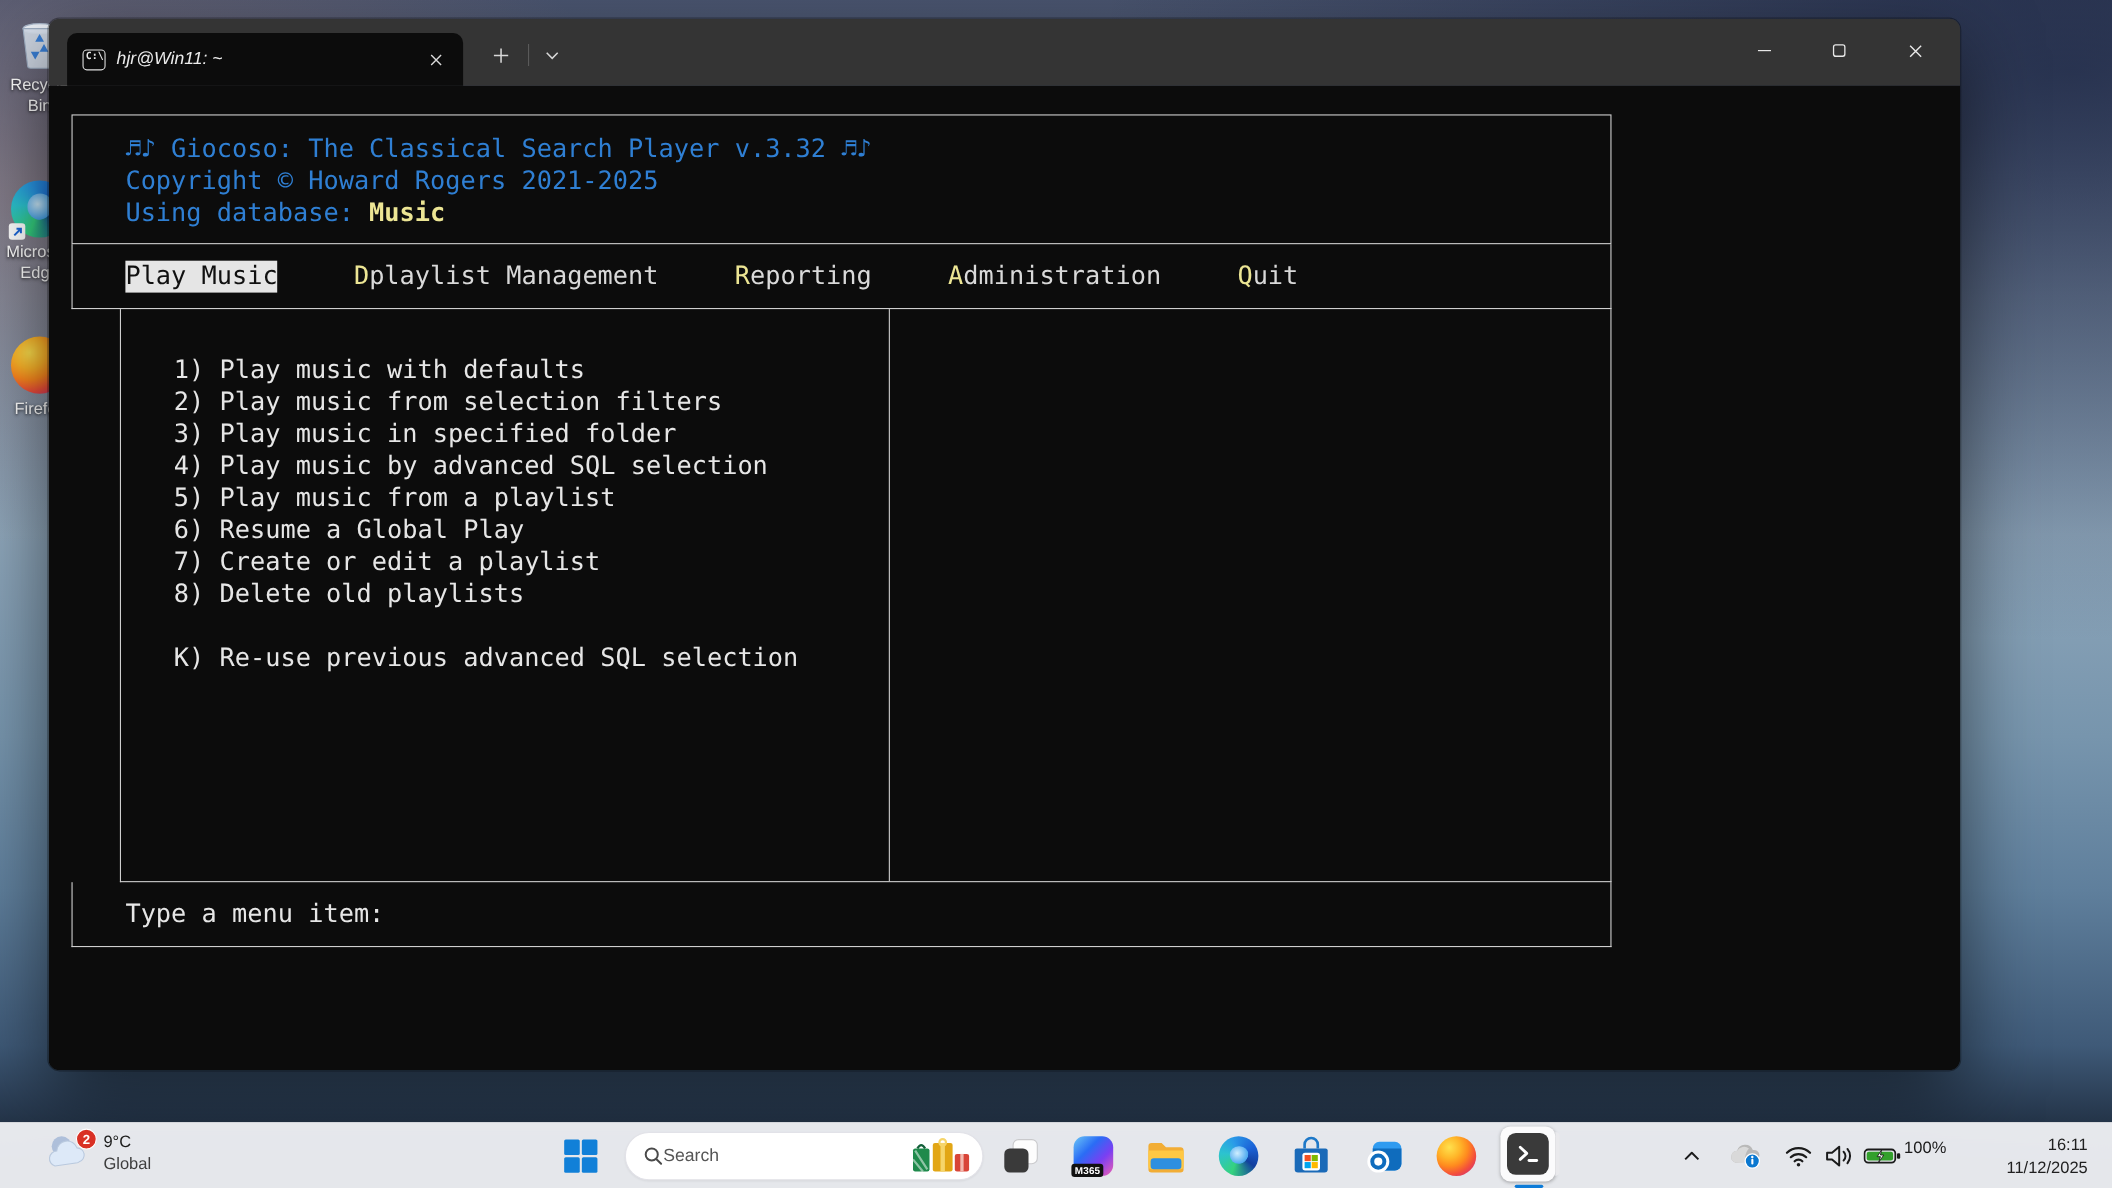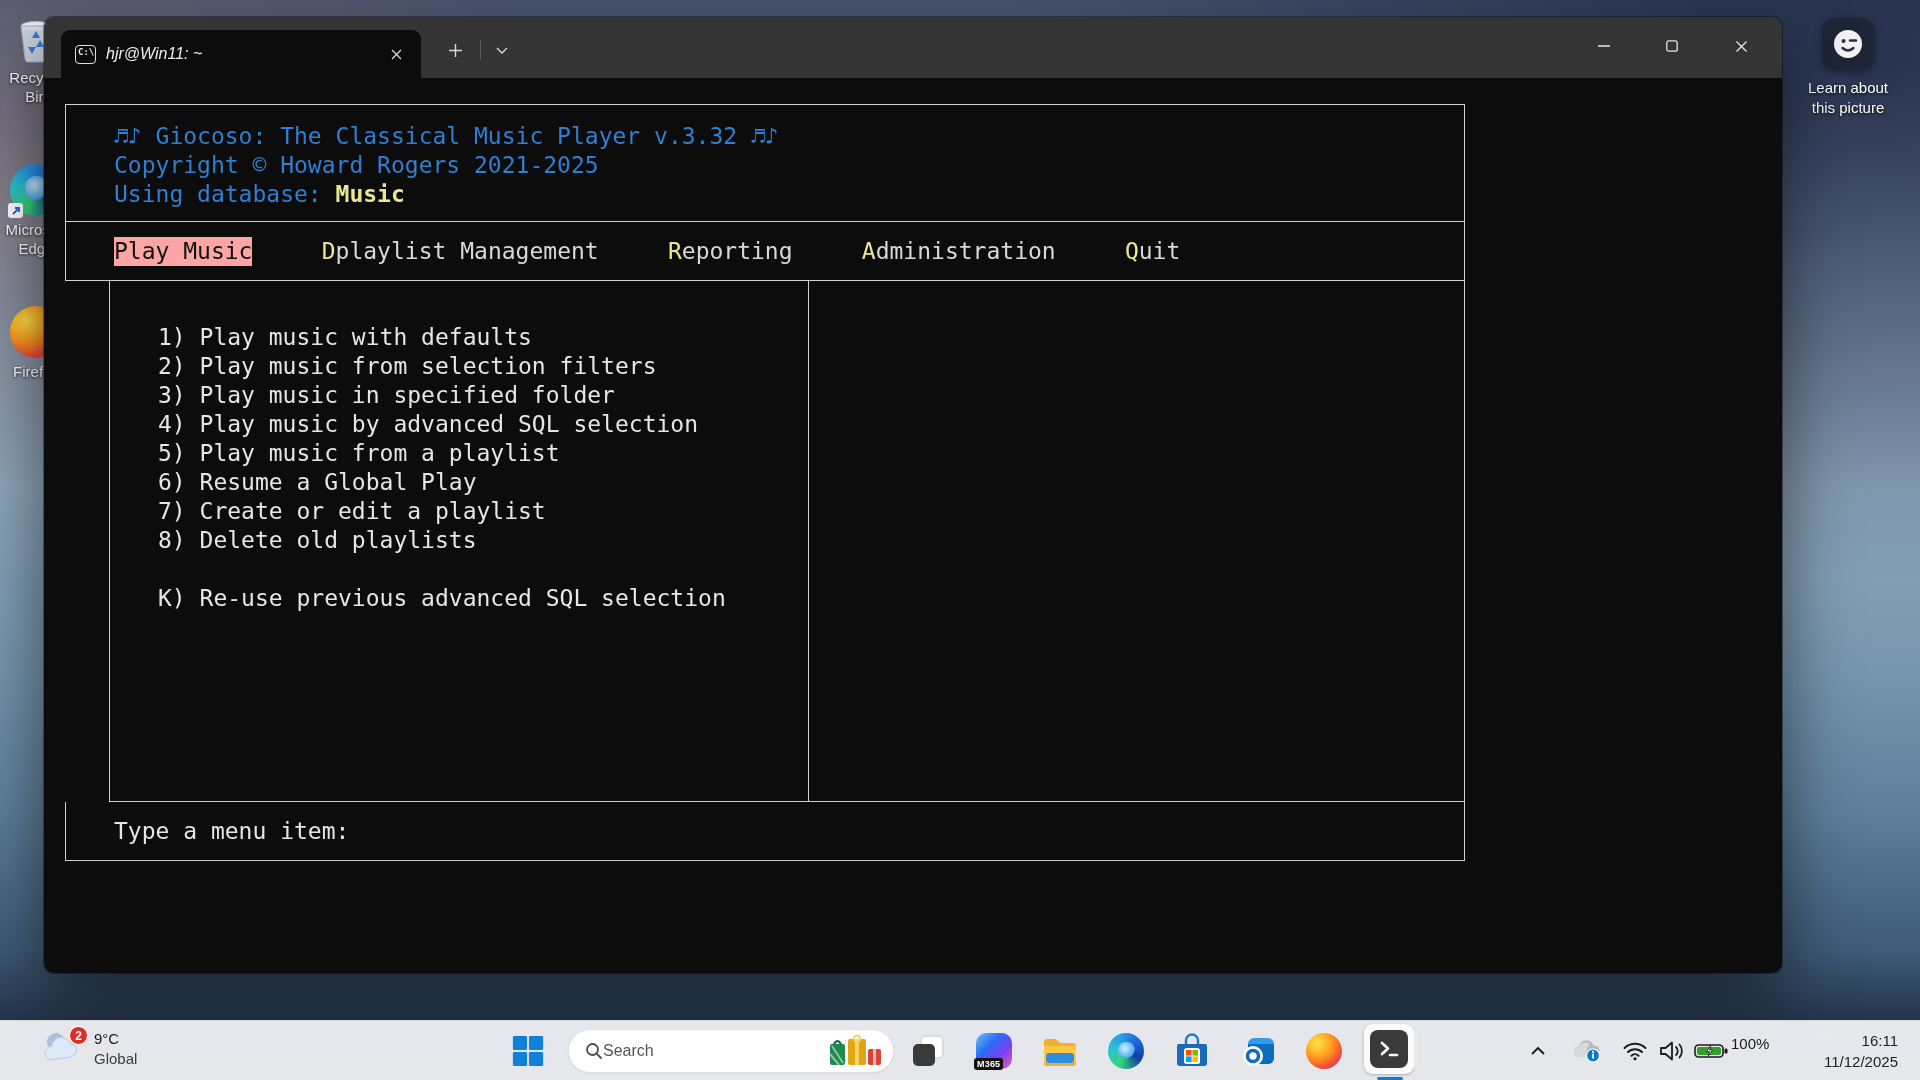--- a/index.html
+++ b/index.html
@@ -53,21 +53,21 @@
   .term-body { position:absolute; left:0; top:61px; right:0; bottom:0; background:#0c0c0c; }
 
   
   .tui { position:absolute; left:21px; top:26px; width:1400px;
     font-family:"DejaVu Sans Mono",monospace; font-size:23px; line-height:29px; }
   .tui-header { border:1px solid #cfcfcf; height:118px; padding:17px 0 0 48px; color:#2f7fd3; }
   .db-label { margin-right:1ch; }
   .accent-val { color:#ece594; font-weight:bold; }
   .tui-menubar { border:1px solid #cfcfcf; border-top:0; height:59px; display:flex; align-items:center;
     padding-left:48px; color:#d9d9d9; }
-  .mb-sel { background:#fca5a5; color:#101010; margin-right:5ch; }
+  .mb-sel { background:#e5e5e5; color:#101010; margin-right:5ch; }
   .mb-item { margin-right:5ch; white-space:pre; }
   .hot { color:#ece594; }
   .tui-content { border:1px solid #cfcfcf; border-top:0; height:521px; display:flex;margin-left:44px; }
   .pane-left { width:699px; border-right:1px solid #cfcfcf; padding-top:42px; }
   .pane-right { flex:1; }
   .mi { padding-left:48px; color:#e6e6e6; white-space:pre; }
   .mi-gap { height:29px; }
   .tui-prompt { border:1px solid #cfcfcf; border-top:0; height:59px; display:flex; align-items:center;
     padding-left:48px; color:#e6e6e6; }
 
@@ -134,31 +134,20 @@
       </div>
     </div>
     <div class="dlabel">Microsoft Edge</div>
   </div>
 
   <div class="dicon" style="left:-2px; top:306px;">
     <div class="ff-circle" style="width:52px; height:52px;"></div>
     <div class="dlabel">Firefox</div>
   </div>
 
-  <div class="spotlight">
-    <div class="spot-btn">
-      <svg width="34" height="34" viewBox="0 0 34 34">
-        <circle cx="17" cy="17" r="14" fill="#f2f2f2"></circle>
-        <circle cx="12.5" cy="14" r="2" fill="#2a2f38"></circle>
-        <path d="M19 13.5 h6" stroke="#2a2f38" stroke-width="2.4" stroke-linecap="round"></path>
-        <path d="M11.5 21 q5.5 5 11 0" stroke="#2a2f38" stroke-width="2.4" fill="none" stroke-linecap="round"></path>
-      </svg>
-    </div>
-    <div class="spot-label">Learn about this picture</div>
-  </div>
 
   <div class="term-window">
     <div class="tabbar">
       <div class="tab">
         <div class="cmd-icon"><span>C:\</span></div>
         <div class="tab-title">hjr@Win11: ~</div>
         <div class="icon-btn tab-close">
           <svg width="13" height="13" viewBox="0 0 13 13">
               <path d="M2 2 L11 11 M11 2 L2 11" stroke="#d8d8d8" stroke-width="1.3"></path>
             </svg>
@@ -189,21 +178,21 @@
         <svg width="13" height="13" viewBox="0 0 13 13">
             <path d="M1.5 1.5 L11.5 11.5 M11.5 1.5 L1.5 11.5" stroke="#e8e8e8" stroke-width="1.3"></path>
           </svg>
       </div>
     </div>
 
     <div class="term-body">
       <div class="tui">
 
         <div class="tui-header">
-          <div>♬♪ Giocoso: The Classical Music Player v.3.32 ♬♪</div>
+          <div>♬♪ Giocoso: The Classical Search Player v.3.32 ♬♪</div>
           <div>Copyright © Howard Rogers 2021-2025</div>
           <div><span class="db-label">Using database:</span><span class="accent-val">Music</span></div>
         </div>
 
         <div class="tui-menubar">
           <span class="mb-sel">Play Music</span>
           <span class="mb-item"><span class="hot">D</span><span>playlist Management</span></span>
           <span class="mb-item"><span class="hot">R</span><span>eporting</span></span>
           <span class="mb-item"><span class="hot">A</span><span>dministration</span></span>
           <span class="mb-item"><span class="hot">Q</span><span>uit</span></span>

